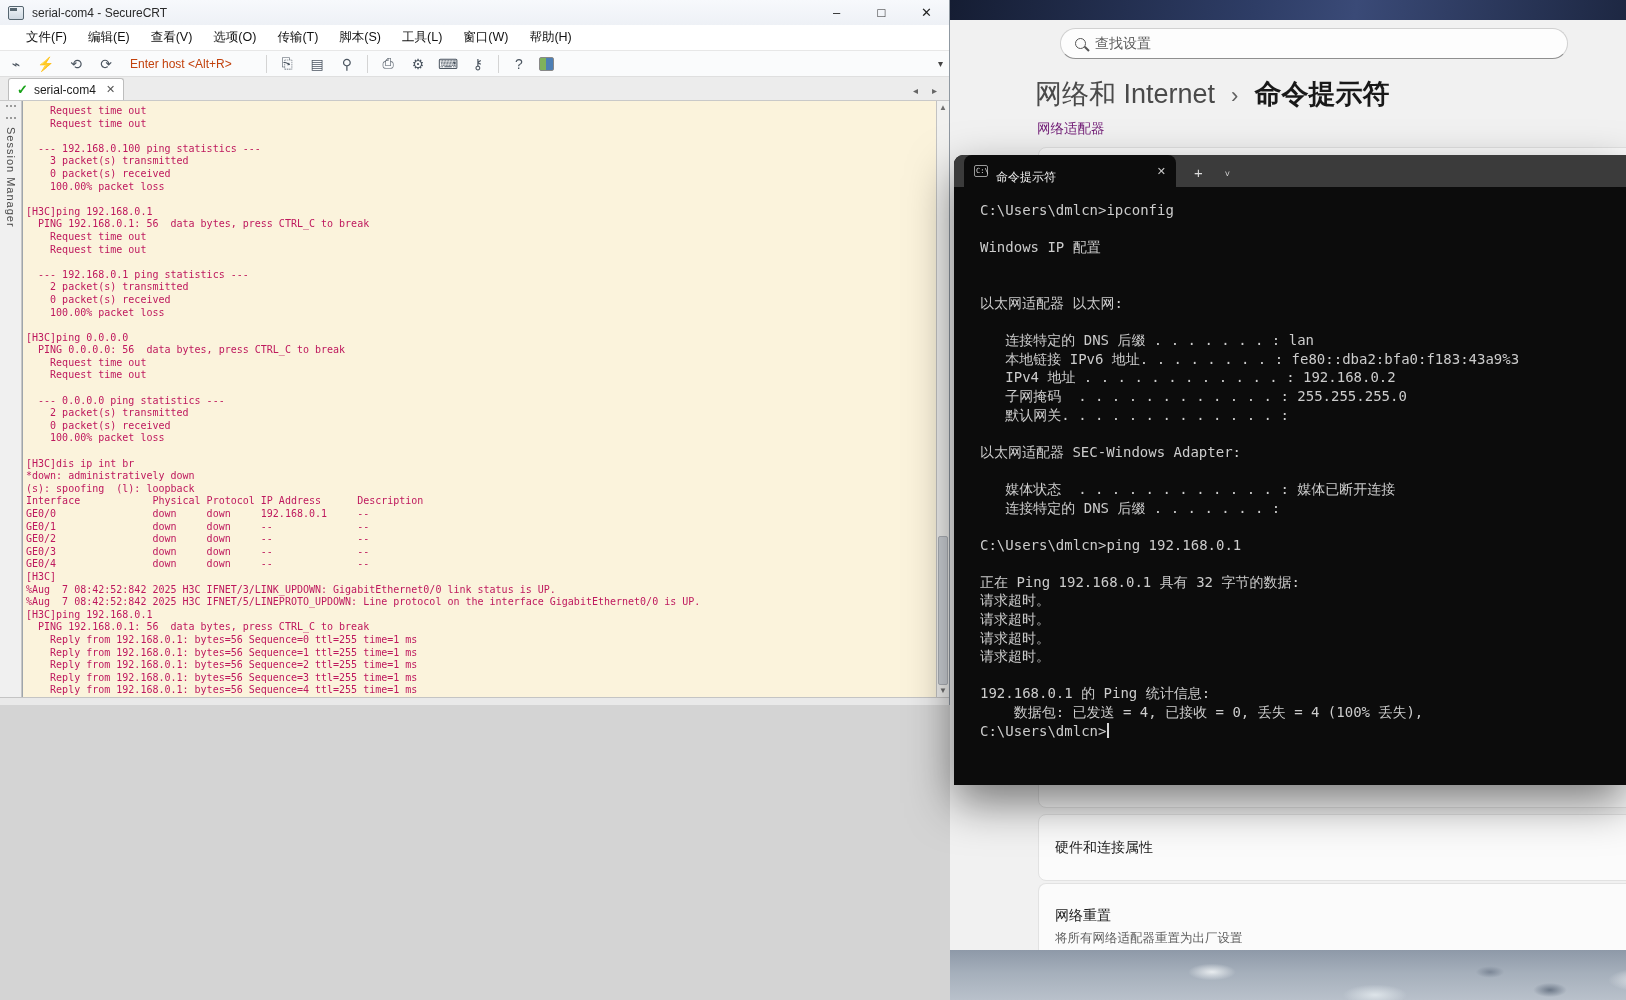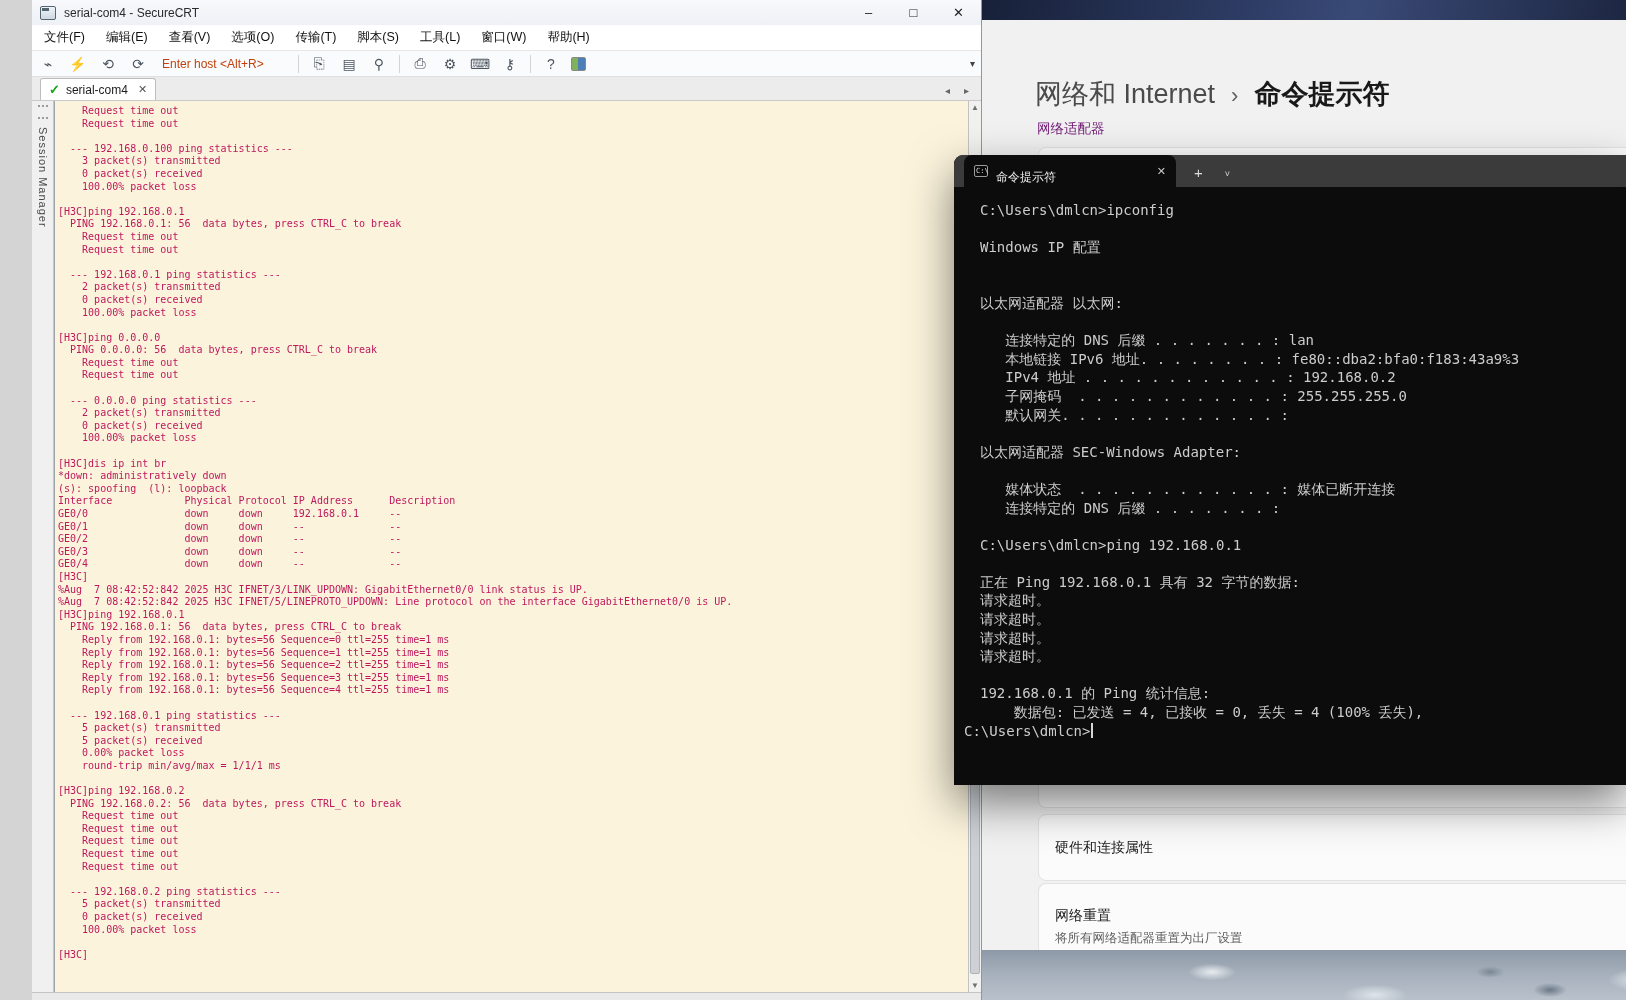--- a/index.html
+++ b/index.html
@@ -30,29 +30,29 @@
   .section-label { position:absolute; left:87px; top:100px; font-size:13.5px; font-weight:400; color:#701a75; }
   .card { position:absolute; left:88px; width:610px; background:#fbfbfb; border:1px solid #e2e2e2; border-radius:8px; }
   .card-tall { top:127px; height:661px; }
   .card-row { display:flex; flex-direction:column; justify-content:center; padding-left:16px; }
   .card-1 { top:794px; height:67px; }
   .card-2 { top:863px; height:87px; border-bottom-left-radius:0; border-bottom-right-radius:0; border-bottom:none; }
   .card-title { font-size:14px; color:#1b1b1b; }
   .card-sub { font-size:12.5px; color:#5f5f5f; margin-top:5px; }
 
   
-  #crt { position:absolute; left:0; top:0; width:950px; height:1000px; background:#f2f4f7; border-right:1px solid #8f98a1;margin-left:32px; }
+  #crt { position:absolute; left:0; top:0; width:950px; height:705px; background:#f2f4f7; border-right:1px solid #8f98a1; }
   .crt-titlebar { height:25px; background:linear-gradient(#f7f9fc,#eef1f6); display:flex; align-items:center; padding-left:8px; }
   .crt-appicon { width:16px; height:14px; border:1.5px solid #55656f; border-radius:2px; background:linear-gradient(#eef3f7,#cfd9e2); position:relative; }
   .crt-appicon::after { content:""; position:absolute; left:1px; top:1px; right:6px; height:3px; background:#55656f; }
   .crt-title { font-size:12px; color:#2a2a2a; margin-left:8px; flex:1; }
   .winbtns { display:flex; height:100%; }
   .winbtn { width:45px; display:flex; align-items:center; justify-content:center; font-size:13px; color:#222; }
   .winbtn span { pointer-events:none; }
-  .crt-menubar { height:26px; background:#fff; display:flex; align-items:center; gap:21px; padding-left:12px; border-bottom:1px solid #e7e7e7; }
+  .crt-menubar { height:26px; background:#fff; display:flex; align-items:center; gap:21px; padding-left:26px; border-bottom:1px solid #e7e7e7; }
   .menu-item { font-size:12.5px; color:#111; }
   .crt-toolbar { height:26px; background:#fafbfc; border-bottom:1px solid #dfdfdf; display:flex; align-items:center; padding-left:6px; gap:10px; position:relative; }
   .tbi { font-size:14px; color:#4b5560; width:20px; text-align:center; }
   .tb-sep { width:1px; height:18px; background:#d4d4d4; }
   .host-input { width:130px; font-size:12px; color:#c2410c; padding-left:4px; }
   .tb-colored { width:15px; height:14px; border:1px solid #888; border-radius:2px;
      background:linear-gradient(90deg,#7fb25b 50%,#4d7fb5 50%); position:relative; }
   .tb-overflow { position:absolute; right:6px; font-size:10px; color:#444; }
   .crt-tabbar { height:24px; background:#ececec; border-bottom:1px solid #c9c9c9; display:flex; align-items:flex-end; padding-left:8px; position:relative; }
   .crt-tab { height:22px; background:#fff; border:1px solid #bdbdbd; border-bottom:none; border-radius:3px 3px 0 0;
@@ -82,30 +82,34 @@
      display:flex; align-items:center; padding:0 10px; gap:8px; }
   .cmd-ico { width:14px; height:12px; background:#0a0a0a; border:1px solid #9a9a9a; border-radius:2px;
      font-size:7px; color:#ddd; line-height:10px; padding-left:1px; font-family:"DejaVu Sans Mono",monospace; flex:0 0 auto;}
   .cmd-tab-label { font-size:12px; color:#ececec; flex:1;margin-top:12px; }
   .cmd-tab-close { font-size:11px; color:#c9c9c9; }
   .cmd-newtab { font-size:15px; color:#dcdcdc; margin-left:18px; margin-bottom:6px; }
   .cmd-menu { font-size:9px; color:#dcdcdc; margin-left:22px; margin-bottom:8px; }
   .cmd-body { position:absolute; left:0; top:32px; right:0; bottom:0; background:#0c0c0c; overflow:hidden;border-radius:10px; }
   .cmd-pre { font-family:"DejaVu Sans Mono","DejaVu Sans",monospace; font-size:14px; line-height:18.6px;
      color:#cccccc; white-space:pre; padding:14px 0 0 26px; }
-  .cmd-promptline { font-family:"DejaVu Sans Mono","DejaVu Sans",monospace; font-size:14px; color:#cccccc; padding-left:10px; white-space:pre; display:inline-block;}
+  .cmd-promptline { font-family:"DejaVu Sans Mono","DejaVu Sans",monospace; font-size:14px; color:#cccccc; padding-left:26px; white-space:pre; display:inline-block;}
   .cursor { display:inline-block; width:2px; height:15px; background:#d6d6d6; vertical-align:-2px; margin-left:1px; }
 </style>
 </head>
 <body>
 
 <div id="desktop-right">
   <div id="wall-top"></div>
 
   <div id="settings">
+    <div class="search-pill">
+      <span class="search-glyph"></span>
+      <span class="search-ph">查找设置</span>
+    </div>
     <div class="breadcrumb">
       <span class="bc-parent">网络和 Internet</span>
       <span class="bc-sep">›</span>
       <span class="bc-current">命令提示符</span>
     </div>
     <div class="section-label">网络适配器</div>
 
     <div class="card card-tall"></div>
 
     <div class="card card-1 card-row">

